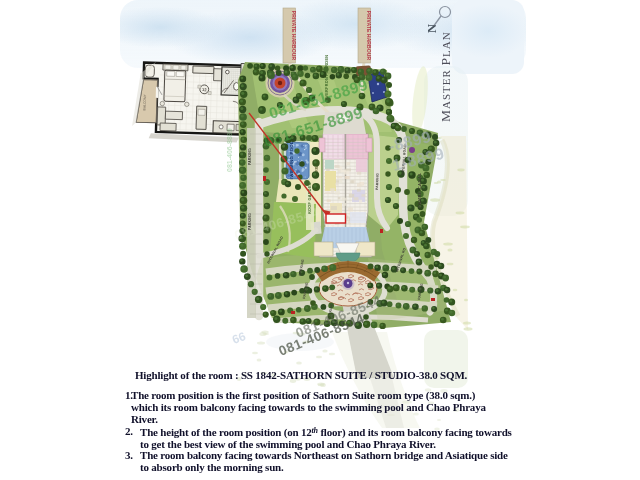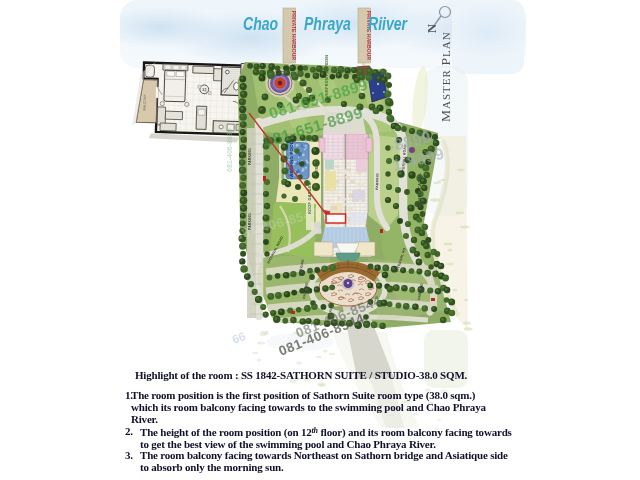--- a/index.html
+++ b/index.html
@@ -1177,25 +1177,20 @@
         <text x="366.8" y="35.5" transform="rotate(90 366.8 35.5)" font-size="5" font-weight="bold" fill="#b43046" text-anchor="middle" letter-spacing="0.1" opacity="0.95">PRIVATE HARBOUR</text>
       </g>
 
 <g>
         <circle cx="445" cy="12" r="5.5" fill="none" stroke="#8a93a0" stroke-width="1.2"></circle>
         <line x1="441" y1="16" x2="433" y2="27" stroke="#8a93a0" stroke-width="1.3"></line>
         <text x="436" y="33" transform="rotate(-90 436 33)" font-size="12.5" font-weight="bold" fill="#4a5560" font-family="Liberation Serif, serif">N</text>
       </g>
 </svg>
 
-<div class="abs" style="left:243px;top:14px;width:230px;color:#39a7c9;font-style:italic;font-size:18px;font-weight:bold;white-space:nowrap;">
-<span style="display:inline-block;transform:scaleX(0.78);transform-origin:0 0;">Chao</span>
-<span class="abs" style="left:61px;display:inline-block;transform:scaleX(0.78);transform-origin:0 0;">Phraya</span>
-<span class="abs" style="left:125px;display:inline-block;transform:scaleX(0.78);transform-origin:0 0;">Riiver</span>
-</div>
 
 <div class="abs" style="left:408px;top:76px;width:76px;text-align:center;transform:rotate(-90deg);transform-origin:50% 50%;font-family:'Liberation Serif',serif;color:#4e4e5a;font-size:11px;letter-spacing:1px;white-space:nowrap;"><span style="font-size:13.5px;">M</span>ASTER <span style="font-size:13.5px;">P</span>LAN</div>
 
 
 <div class="abs" style="left:135px;top:369px;font-family:'Liberation Serif',serif;font-weight:bold;font-size:11px;letter-spacing:-0.2px;color:#10102a;">Highlight of the room : SS 1842-SATHORN SUITE / STUDIO-38.0 SQM.</div>
 
 <div class="abs" style="left:125px;top:389px;font-family:'Liberation Serif',serif;font-weight:bold;font-size:11px;letter-spacing:-0.2px;line-height:12px;color:#10102a;">
 <div style="position:absolute;left:0;top:0;">1.</div>
 <div style="position:absolute;left:6px;top:0;white-space:nowrap;">The room position is the first position of Sathorn Suite room type (38.0 sqm.)<br>which its room balcony facing towards to the swimming pool and Chao Phraya<br>River.</div>
 <div style="position:absolute;left:0;top:36px;">2.</div>

